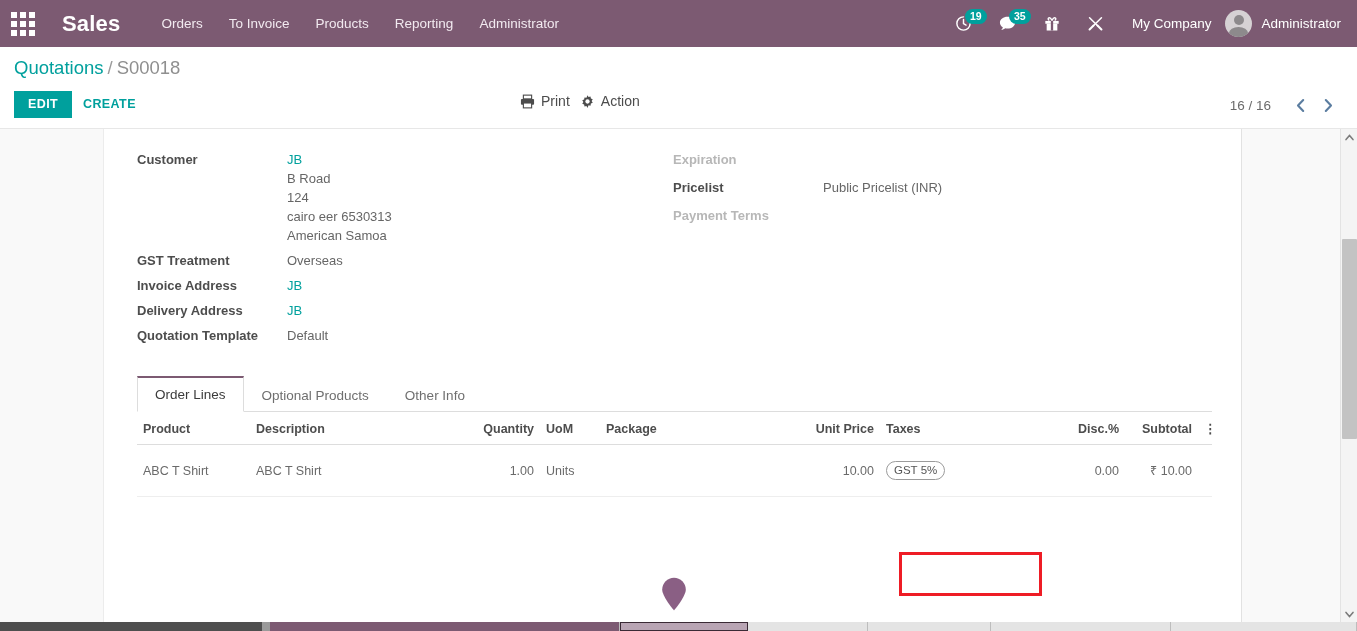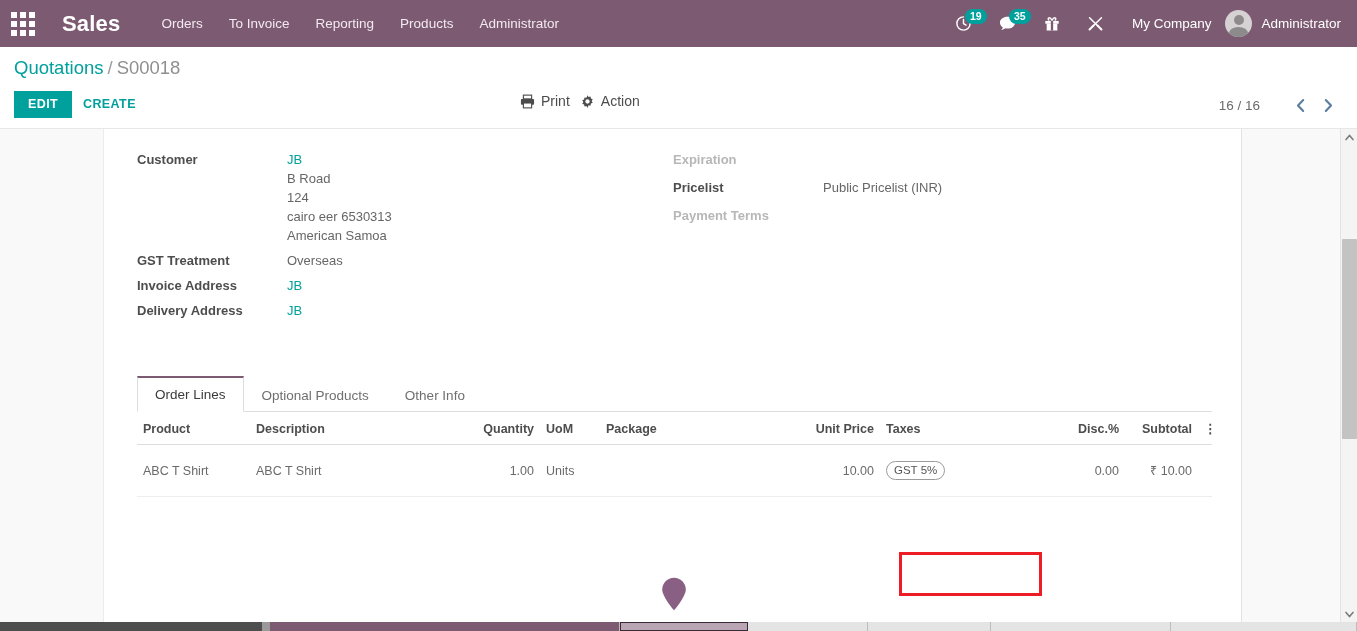--- a/index.html
+++ b/index.html
@@ -117,21 +117,21 @@
     font-size: 14px; color: #4c4c4c; cursor: pointer;
     background: none; border: none;
     font-family: "Liberation Sans", sans-serif;
   }
   .cp-btn svg { display: block; }
 
   .pager {
     position: absolute; right: 16px; top: 46px;
     display: flex; align-items: center; gap: 2px;
   }
-  .pager-count { font-size: 13.5px; color: #6b6b6b; margin-right: 25px; white-space: nowrap; }
+  .pager-count { font-size: 13.5px; color: #6b6b6b; margin-right: 14px; white-space: nowrap; }
   .pager-btn {
     width: 26px; height: 24px; display: flex; align-items: center; justify-content: center;
     cursor: pointer; background: none; border: none;
   }
 
   
   .main-bg {
     position: absolute; top: 129px; left: 0;
     width: 1357px; height: 494px;
     background: #f9f9f9;
@@ -267,22 +267,22 @@
         <i></i>
         <i></i>
         <i></i>
         <i></i>
     </div>
   </div>
   <div class="brand">Sales</div>
 
   <div class="nav-item">Orders</div>
   <div class="nav-item">To Invoice</div>
+  <div class="nav-item">Products</div>
   <div class="nav-item">Reporting</div>
-  <div class="nav-item">Products</div>
   <div class="nav-item">Administrator</div>
 
   <div class="nav-right">
     <div class="sys-icon">
       <svg width="17" height="17" viewBox="0 0 20 20">
         <path d="M10 2.2a7.8 7.8 0 1 0 0 15.6 7.8 7.8 0 0 0 0-15.6z" fill="none" stroke="#ffffff" stroke-width="1.7" stroke-dasharray="38 12" stroke-linecap="round"></path>
         <path d="M10 5.4V10l3 1.8" fill="none" stroke="#ffffff" stroke-width="1.7" stroke-linecap="round"></path>
       </svg>
       <span class="badge">19</span>
     </div>
@@ -380,20 +380,24 @@
       <div class="frow">
         <div class="flabel">Invoice Address</div>
         <div class="fval link">JB</div>
       </div>
 
       <div class="frow">
         <div class="flabel">Delivery Address</div>
         <div class="fval link">JB</div>
       </div>
 
+      <div class="frow">
+        <div class="flabel">Quotation Template</div>
+        <div class="fval">Default</div>
+      </div>
     </div>
 
     <div class="fg-right">
       <div class="frow">
         <div class="flabel muted">Expiration</div>
         <div class="fval"></div>
       </div>
       <div class="frow" style="margin-top:4px;">
         <div class="flabel">Pricelist</div>
         <div class="fval">Public Pricelist (INR)</div>

